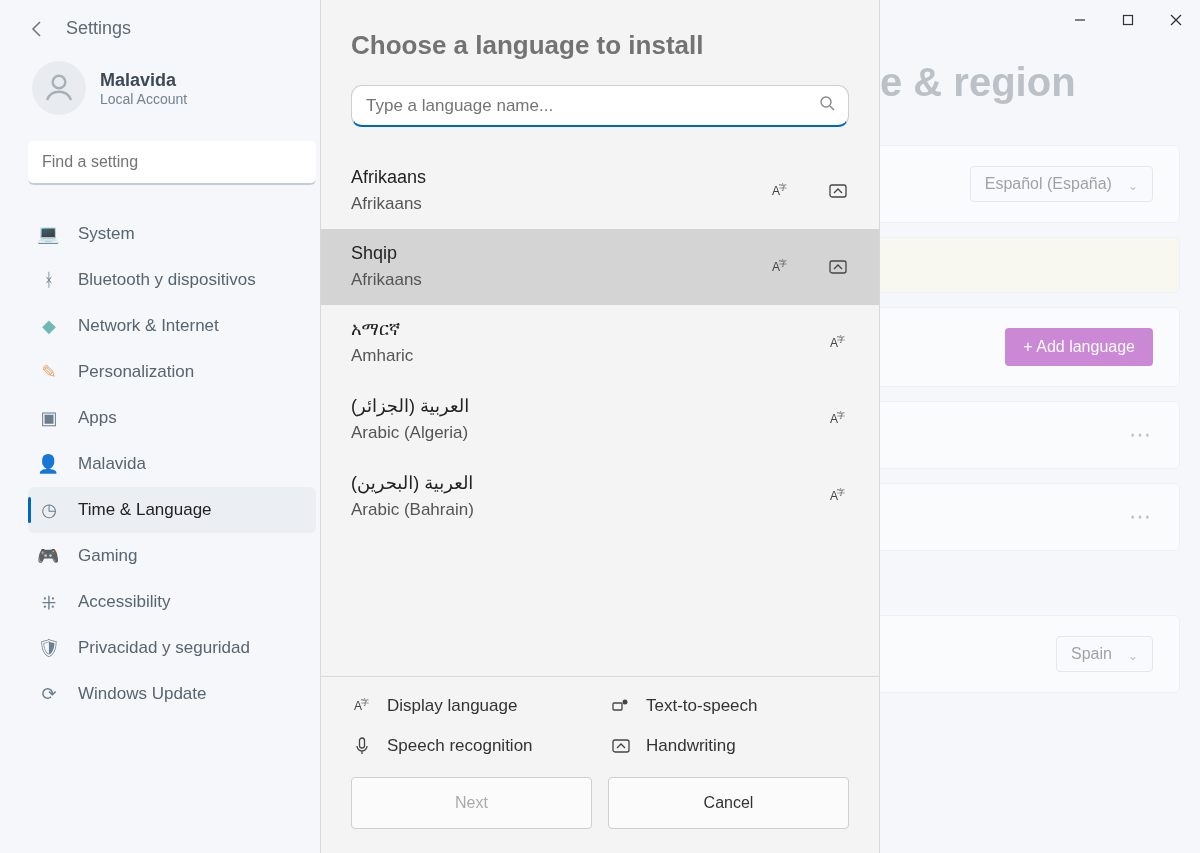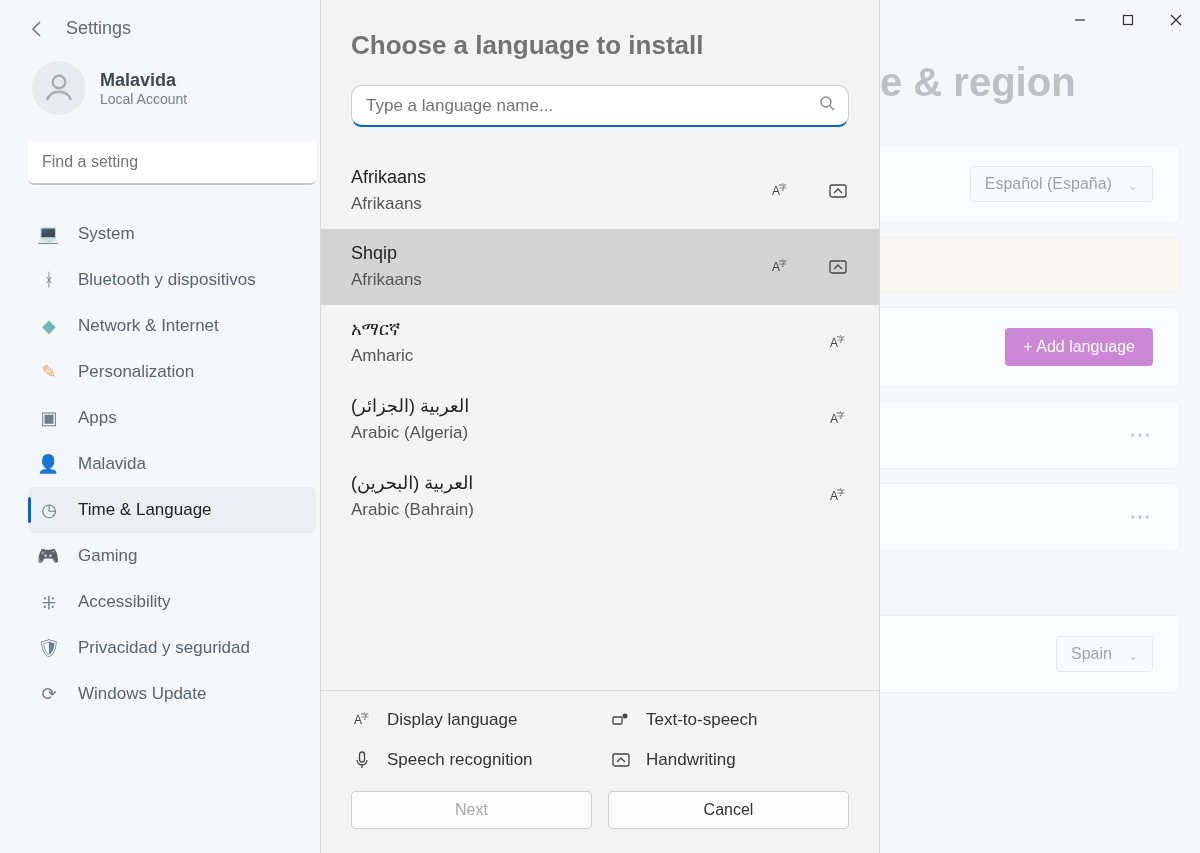--- a/index.html
+++ b/index.html
@@ -52,21 +52,21 @@
   .lang-native { font-size:18px; color:#222; }
   .lang-en { font-size:17px; color:#555;}
   .lang-icons { display:flex; gap:36px; color:#444;}
   .lang-icons .ico { width:22px; height:22px; display:flex; align-items:center; justify-content:center;}
 
   .dialog-footer { border-top:1px solid #d8d8d8; padding:18px 30px 24px 30px; background:#f4f4f4;}
   .legend { display:grid; grid-template-columns: 1fr 1fr; gap:18px 20px; margin-bottom:20px;}
   .legend-item { display:flex; align-items:center; gap:14px; font-size:17px; color:#333;}
   .legend .ico { width:22px; height:22px; display:flex; align-items:center; justify-content:center; color:#444;}
   .btn-row { display:flex; gap:16px; }
-  .dlg-btn { flex:1; height:38px; border:1px solid #cfcfcf; border-radius:4px; background:#fbfbfb; font-size:16px; color:#333; cursor:pointer;}
+  .dlg-btn { flex:1; height:52px; border:1px solid #cfcfcf; border-radius:4px; background:#fbfbfb; font-size:16px; color:#333; cursor:pointer;}
   .dlg-btn.disabled { color:#aaa; cursor:default;}
 
   .sys-icon-blue{color:#5ea3e8;}
   .sys-icon-orange{color:#e9a26a;}
   .sys-icon-teal{color:#6fb9b0;}
 </style>
 </head>
 <body>
 
 <div class="titlebar">

